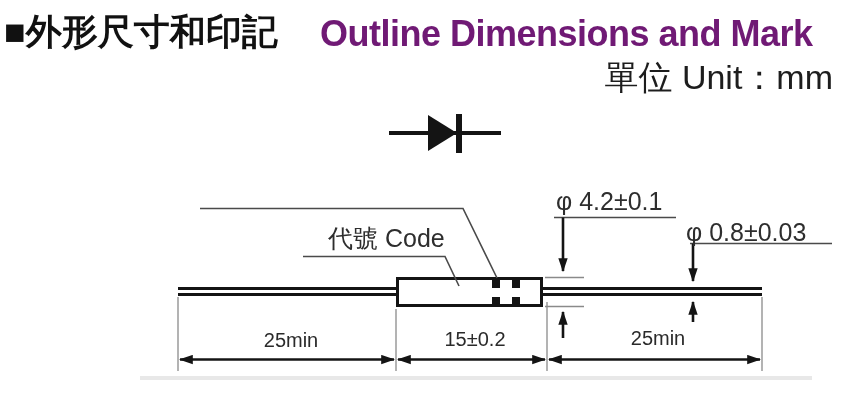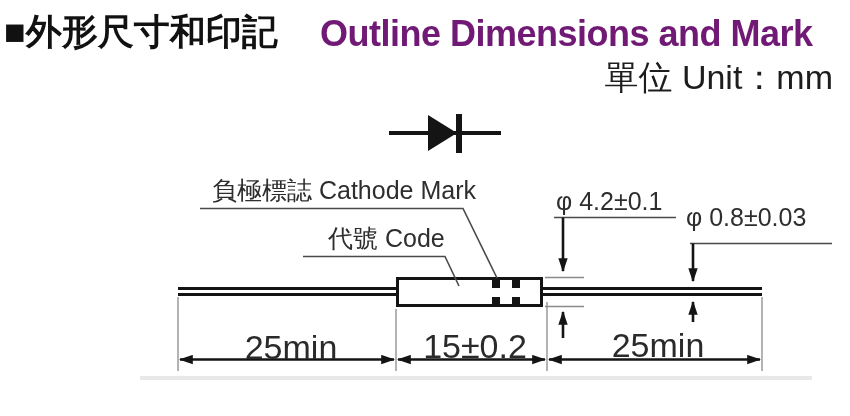--- a/index.html
+++ b/index.html
@@ -25,23 +25,23 @@
   .unit-label{
     right:17px;top:59px;
     font-size:34px;color:#1d1d1d;line-height:1.1;
   }
   .callout{
     font-size:25px;color:#2e2e2e;line-height:1;
   }
   .cathode-label{left:212px;top:178px;}
   .code-label{left:328px;top:226px;}
   .dim-body-dia{left:556px;top:189px;}
-  .dim-lead-dia{left:686px;top:205px;}
+  .dim-lead-dia{left:686px;top:220px;}
   .dim-bottom{
-    font-size:34px;color:#2a2a2a;line-height:1;
+    font-size:20px;color:#2a2a2a;line-height:1;
     transform:translateX(-50%);
   }
   .dim-left-lead{left:291px;top:330px;}
   .dim-body-len{left:475px;top:329px;}
   .dim-right-lead{left:658px;top:328px;}
   svg.drawing{position:absolute;left:0;top:0;}
   .ln{stroke:#141414;stroke-width:3;fill:none;}
   .ln-thick{stroke:#141414;stroke-width:4;fill:none;}
   .ln-arrow{stroke:#141414;stroke-width:2.6;fill:none;}
   .ln-leader{stroke:#4a4a4a;stroke-width:1.6;fill:none;}
@@ -112,21 +112,20 @@
       <line class="ln-ext" x1="547" y1="302" x2="547" y2="371"></line>
       <line class="ln-ext" x1="762" y1="297" x2="762" y2="371"></line>
       <line class="ln-arrow" x1="180" y1="359.5" x2="394" y2="359.5" marker-start="url(#ah)" marker-end="url(#ah)"></line>
       <line class="ln-arrow" x1="398" y1="359.5" x2="545" y2="359.5" marker-start="url(#ah)" marker-end="url(#ah)"></line>
       <line class="ln-arrow" x1="549" y1="359.5" x2="760" y2="359.5" marker-start="url(#ah)" marker-end="url(#ah)"></line>
     </g>
 
     <line class="artifact" x1="140" y1="378" x2="812" y2="378"></line>
   </svg>
 
-  <div class="abs callout cathode-label">負極標誌 Cathode Mark</div>
   <div class="abs callout code-label">代號 Code</div>
   <div class="abs callout dim-body-dia">φ 4.2±0.1</div>
   <div class="abs callout dim-lead-dia">φ 0.8±0.03</div>
   <div class="abs dim-bottom dim-left-lead">25min</div>
   <div class="abs dim-bottom dim-body-len">15±0.2</div>
   <div class="abs dim-bottom dim-right-lead">25min</div>
 
 </div>
 
 </body></html>

